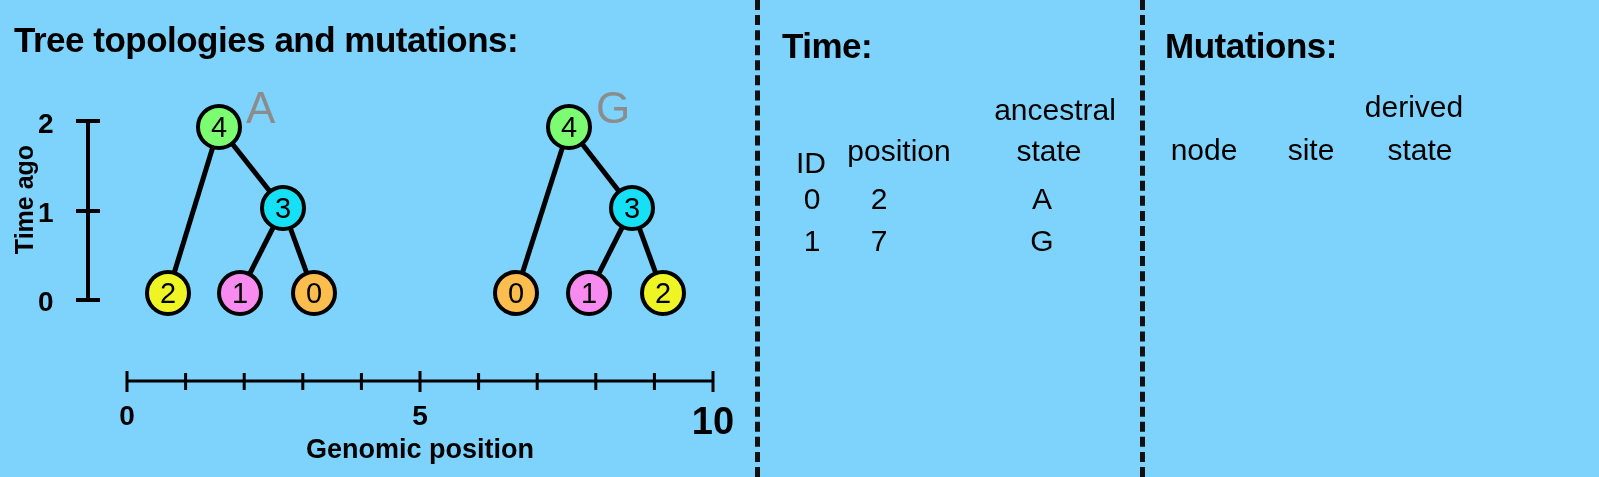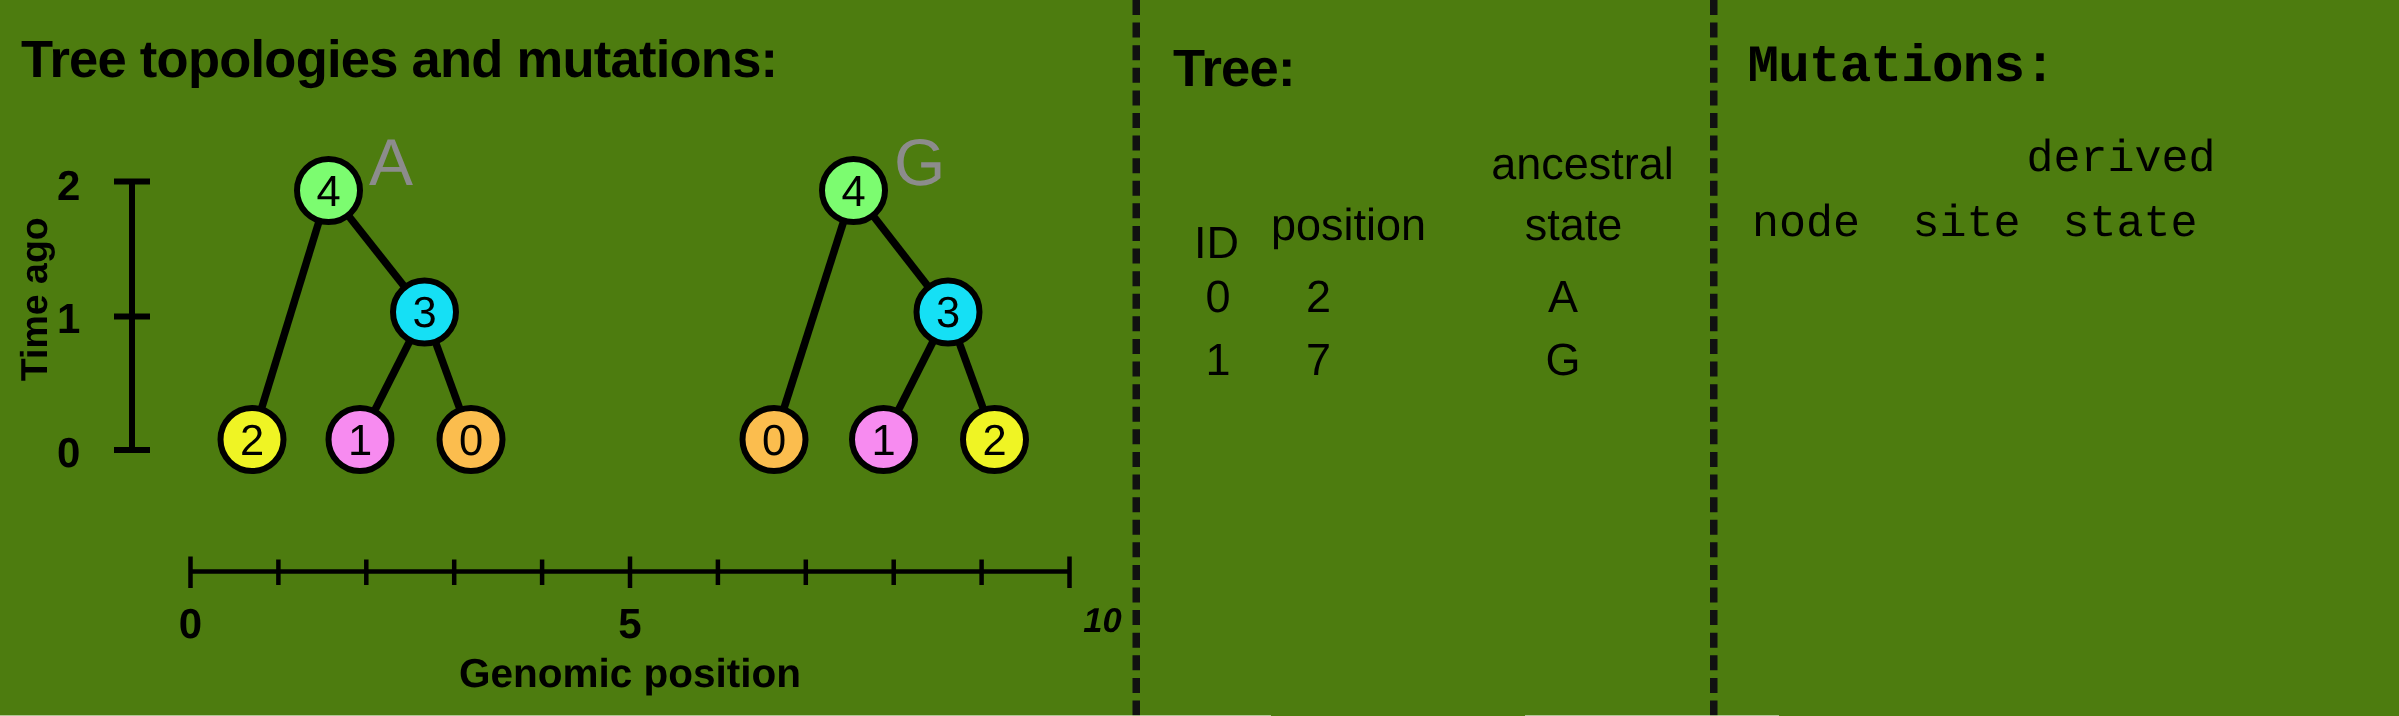--- a/index.html
+++ b/index.html
@@ -8,21 +8,21 @@
     background: #ffffff;
   }
   body {
     font-family: "Liberation Sans", sans-serif;
     color: #000000;
   }
   #page {
     position: relative;
     width: 1599px;
     height: 477px;
-    background: #4d7c0f;
+    background: #7dd3fc;
     overflow: hidden;
   }
 
   
   .abs { position: absolute; }
 
   
   .panel-title {
     font-weight: bold;
     font-size: 35px;
@@ -174,48 +174,48 @@
           <text x="596" y="123" font-size="44" font-family="&quot;Liberation Sans&quot;, sans-serif" fill="#8C8C8C">G</text>
         </g>
     </svg>
 
     <div class="abs" style="left:38px;top:108px;font-size:28px;font-weight:bold;">2</div>
     <div class="abs" style="left:38px;top:197px;font-size:28px;font-weight:bold;">1</div>
     <div class="abs" style="left:38px;top:286px;font-size:28px;font-weight:bold;">0</div>
 
     <div class="abs ctr" style="left:127px;top:400px;font-size:28px;font-weight:bold;">0</div>
     <div class="abs ctr" style="left:420px;top:400px;font-size:28px;font-weight:bold;">5</div>
-    <div class="abs ctr" style="left:735px;top:400px;font-size:23px;font-weight:bold;font-style:italic;">10</div>
+    <div class="abs ctr" style="left:713px;top:400px;font-size:38px;font-weight:bold;">10</div>
 
     <div class="abs" id="xlabel">Genomic position</div>
   </div>
 
   <div class="abs divider" id="divider-1"></div>
   <div class="abs divider" id="divider-2"></div>
 
   <div class="abs" style="left:755px;top:0;width:385px;height:477px;">
 
-    <div class="abs panel-title" style="left:27px;top:28px;">Tree:</div>
+    <div class="abs panel-title" style="left:27px;top:28px;">Time:</div>
 
     <div class="tbl-cell tbl-head ctr" style="left:300px;top:95px;text-align:right;">ancestral</div>
 
     <div class="tbl-cell tbl-head ctr" style="left:56px;top:148px;">ID</div>
     <div class="tbl-cell tbl-head ctr" style="left:144px;top:136px;">position</div>
     <div class="tbl-cell tbl-head ctr" style="left:294px;top:136px;">state</div>
 
     <div class="tbl-cell ctr" style="left:57px;top:184px;">0</div>
     <div class="tbl-cell ctr" style="left:124px;top:184px;">2</div>
     <div class="tbl-cell ctr" style="left:287px;top:184px;">A</div>
 
     <div class="tbl-cell ctr" style="left:57px;top:226px;">1</div>
     <div class="tbl-cell ctr" style="left:124px;top:226px;">7</div>
     <div class="tbl-cell ctr" style="left:287px;top:226px;">G</div>
   </div>
 
-  <div class="abs" style="left:1140px;top:0;width:459px;height:477px;font-family:Liberation Mono, monospace;">
+  <div class="abs" style="left:1140px;top:0;width:459px;height:477px;">
 
     <div class="abs panel-title" style="left:25px;top:28px;">Mutations:</div>
 
     <div class="tbl-cell tbl-head ctr" style="left:274px;top:92px;">derived</div>
 
     <div class="tbl-cell tbl-head ctr" style="left:64px;top:135px;">node</div>
     <div class="tbl-cell tbl-head ctr" style="left:171px;top:135px;">site</div>
     <div class="tbl-cell tbl-head ctr" style="left:280px;top:135px;">state</div>
 
     <div class="abs" id="mutations-rows" style="left:0;top:180px;width:459px;"></div>

